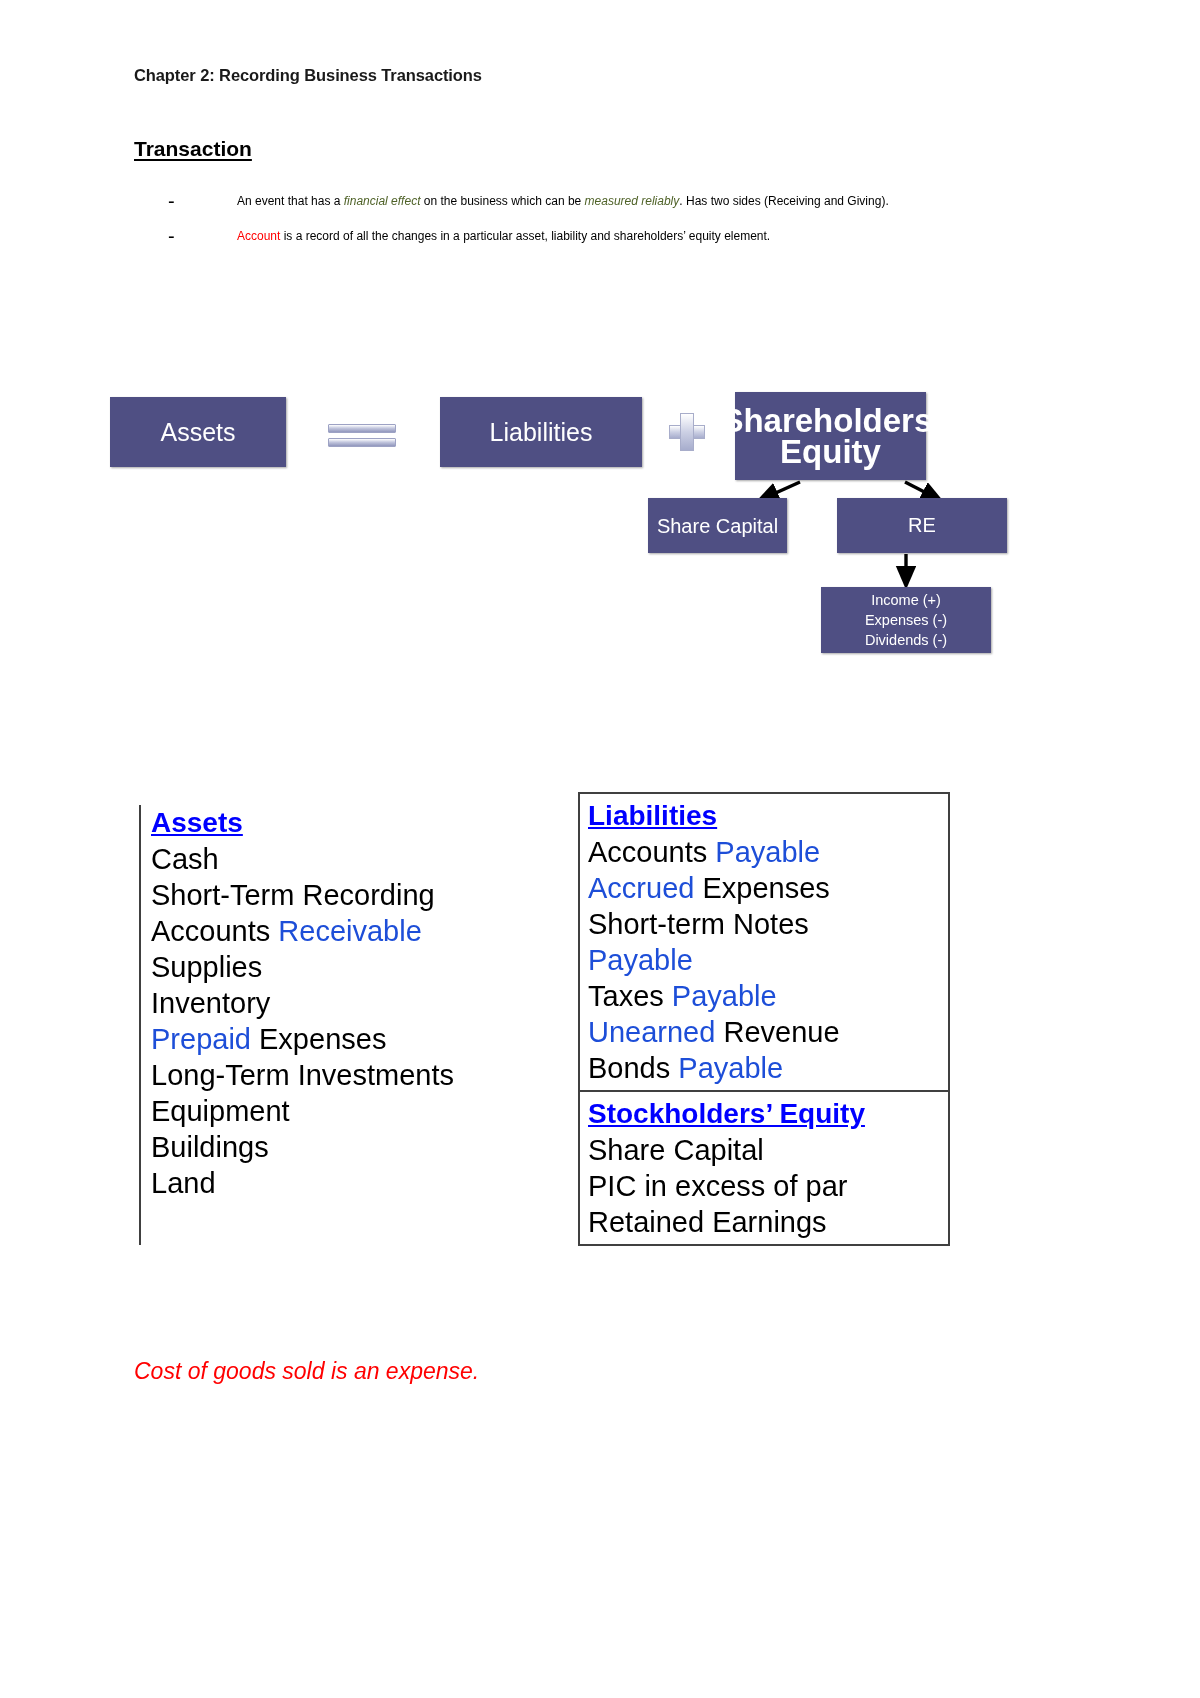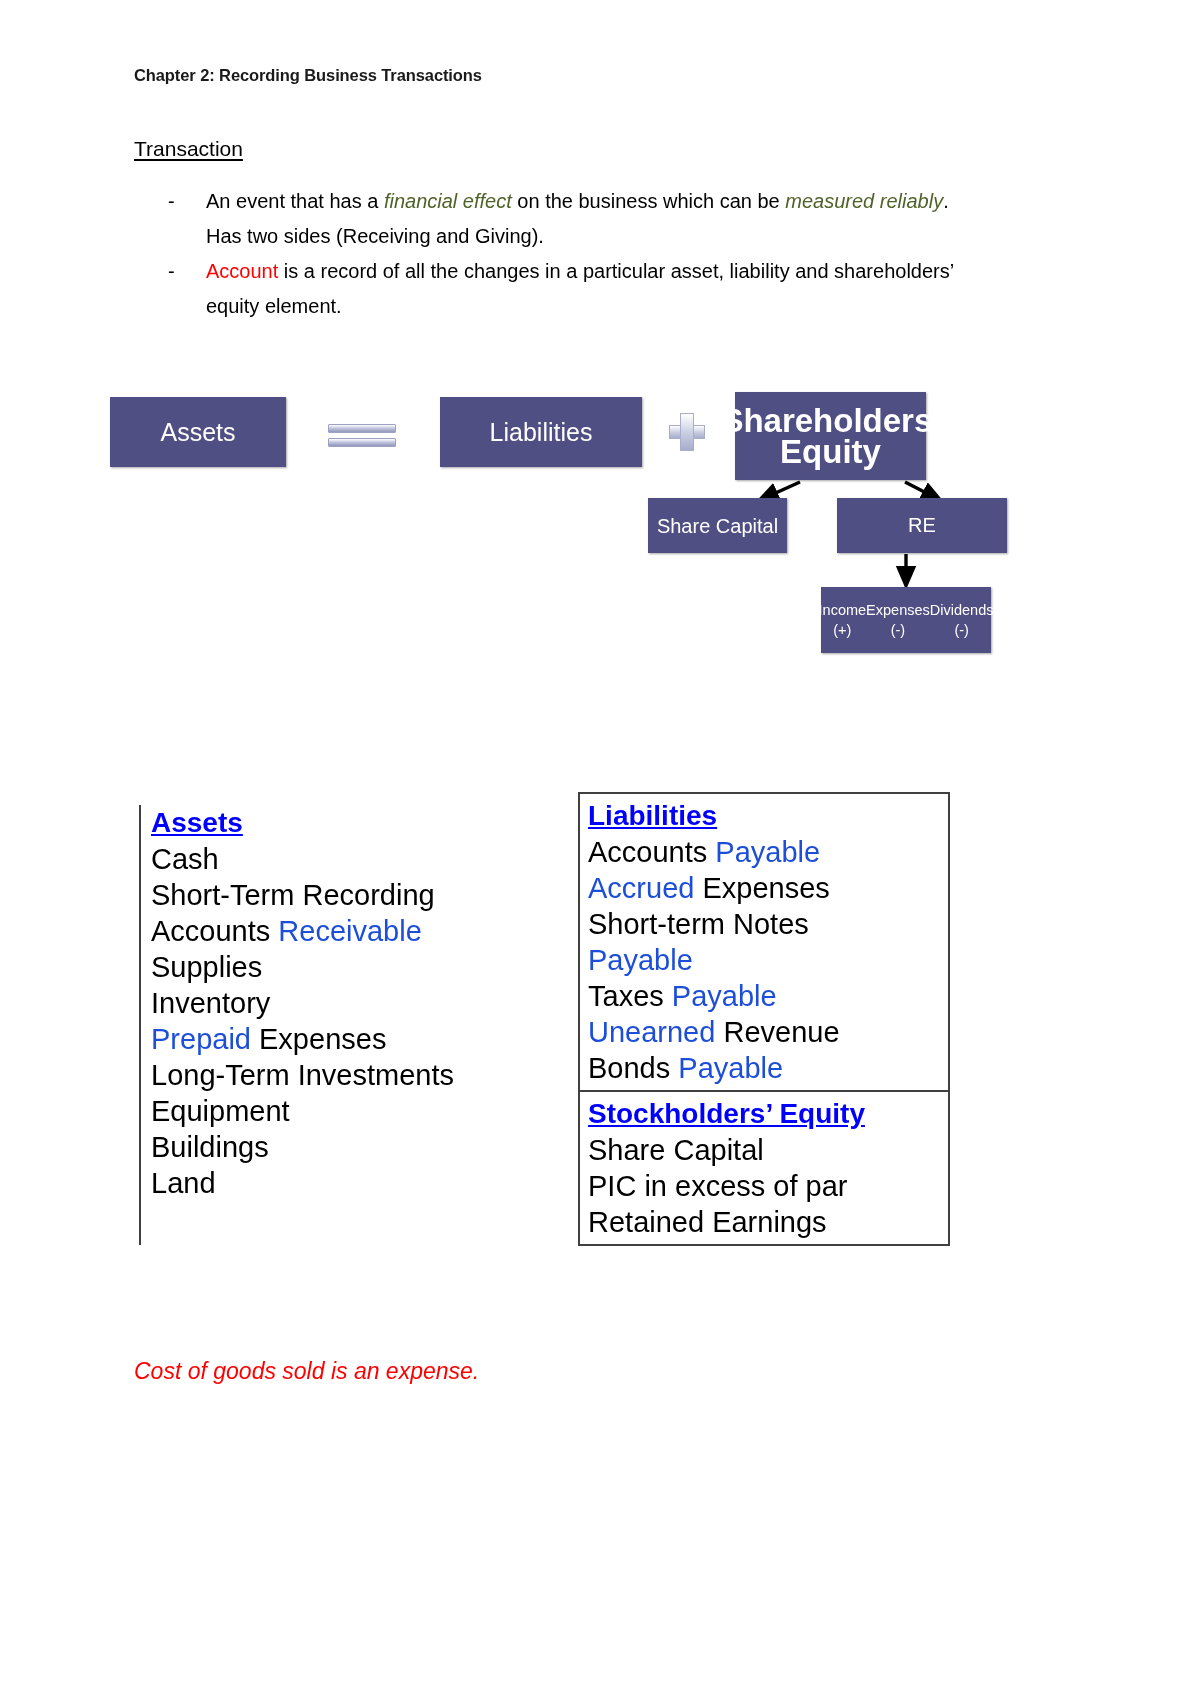--- a/index.html
+++ b/index.html
@@ -33,21 +33,21 @@
     color: #1a1a1a;
     white-space: nowrap;
   }
 
   
   .section-title {
     position: absolute;
     left: 134px;
     top: 137px;
     font-size: 21px;
-    font-weight: 400;
+    font-weight: 700;
     text-decoration: underline;
     text-underline-offset: 3px;
     color: #000000;
   }
 
   
   .bullets {
     position: absolute;
     left: 168px;
     top: 184px;
@@ -62,22 +62,23 @@
   }
   .bullet-dash {
     width: 38px;
     flex: 0 0 38px;
     font-size: 20px;
     line-height: 35px;
     color: #000;
   }
   .bullet-text {
     flex: 1 1 auto;
-    font-size: 20px;
+    font-size: 12px;
     line-height: 35px;
+    margin-left: 31px;
   }
   .em-green {
     color: #4f6228;
     font-style: italic;
   }
   .em-red {
     color: #ff0000;
   }
 
   
@@ -100,21 +101,21 @@
     font-family: "Liberation Sans", sans-serif;
     box-shadow: 1px 1px 2px rgba(0,0,0,0.35);
     pointer-events: auto;
     box-sizing: border-box;
   }
   #box-assets      { left: 110px; top: 397px; width: 176px; height: 70px; font-size: 25px; }
   #box-liabilities { left: 440px; top: 397px; width: 202px; height: 70px; font-size: 25px; }
   #box-equity      { left: 735px; top: 392px; width: 191px; height: 88px; font-size: 33px; line-height: 31px; font-weight: bold; }
   #box-share-cap   { left: 648px; top: 498px; width: 139px; height: 55px; font-size: 20px; line-height: 24px; }
   #box-re          { left: 821px; top: 498px; width: 170px; height: 55px; font-size: 20px; margin-left: 16px; }
-  #box-irdiv       { left: 821px; top: 587px; width: 170px; height: 66px; font-size: 14.5px; line-height: 20px; flex-direction: row; }
+  #box-irdiv       { left: 821px; top: 587px; width: 170px; height: 66px; font-size: 14.5px; line-height: 20px; flex-direction: column; }
 
   
   .eq-sign {
     position: absolute;
     left: 328px;
     top: 424px;
     width: 68px;
     height: 24px;
     pointer-events: auto;
   }

